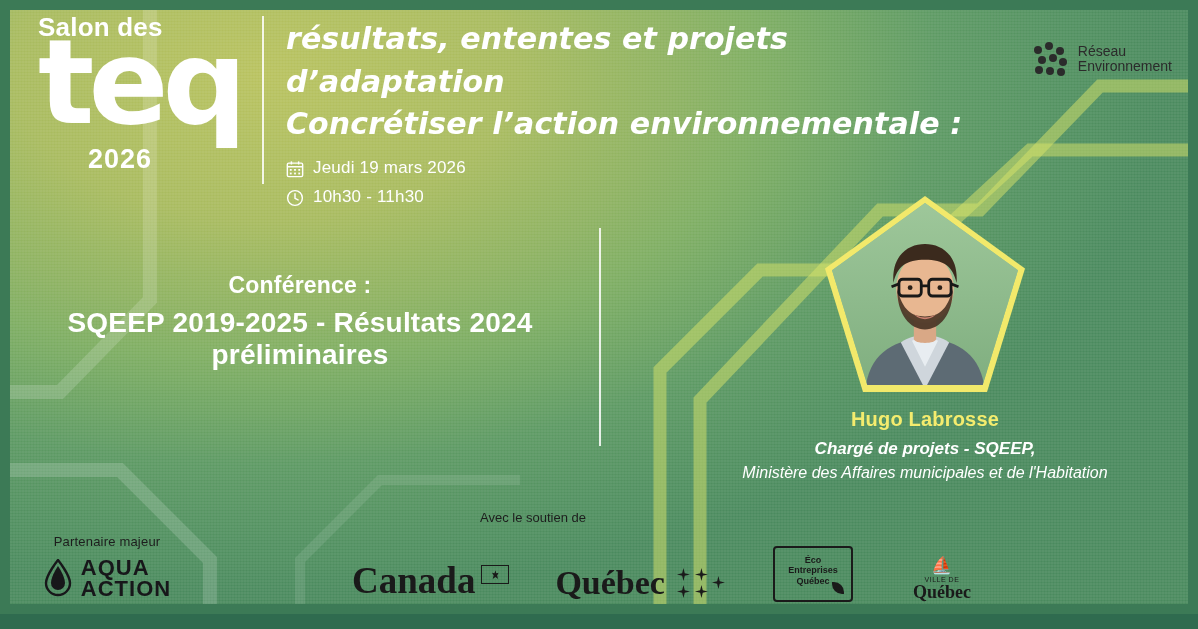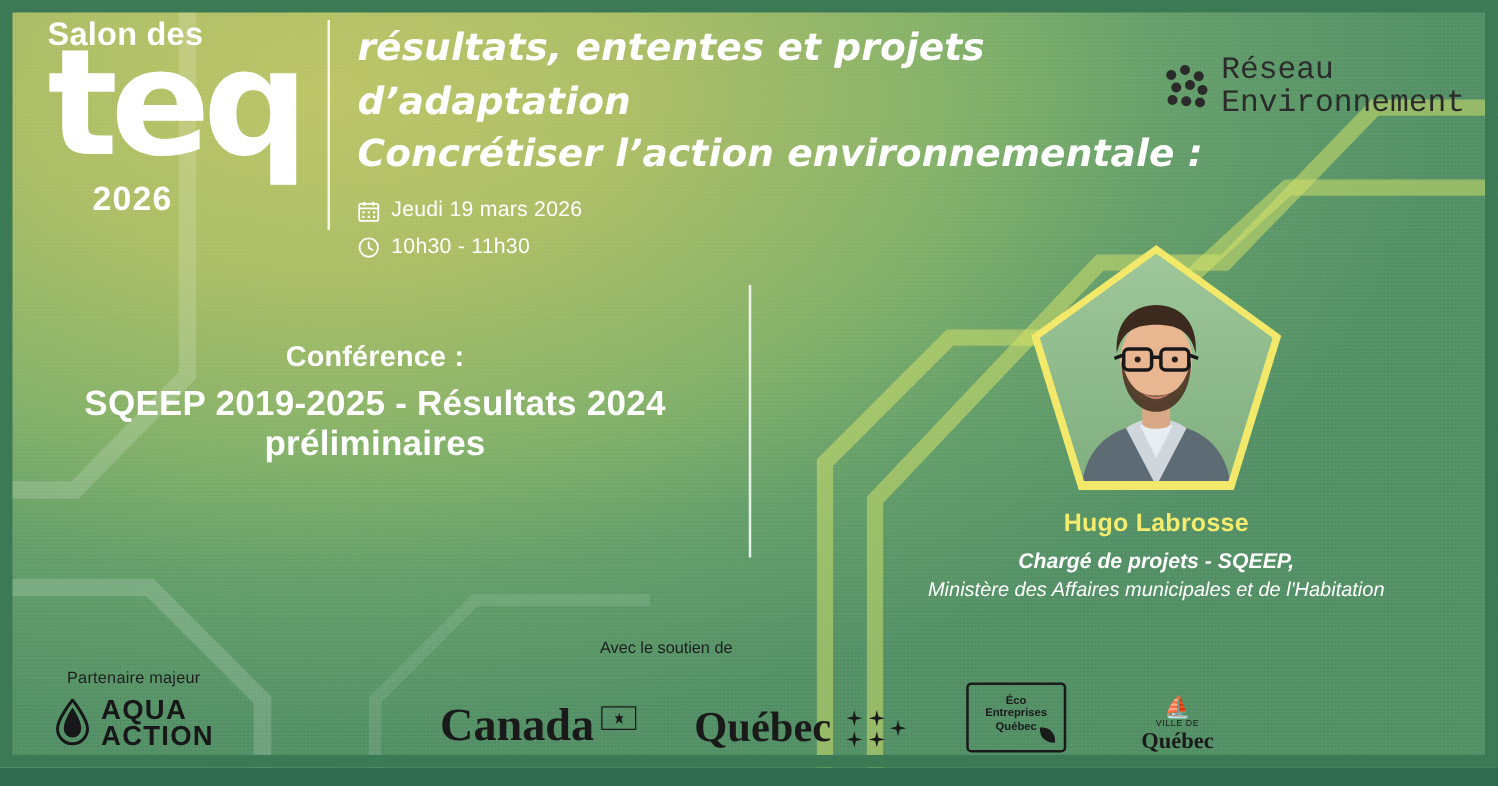--- a/index.html
+++ b/index.html
@@ -35,42 +35,42 @@
   }
   .logo-salon{
     font-size:26px;font-weight:bold;letter-spacing:.2px;line-height:1;
     font-family:"Liberation Sans", sans-serif;
   }
   .logo-teq-word{
     font-size:118px;font-weight:bold;line-height:.82;letter-spacing:-6px;
     margin-top:-6px;font-family:"DejaVu Sans", sans-serif;
   }
   .logo-year{
-    position:absolute;left:74px;top:144px;font-size:27px;font-weight:bold;letter-spacing:1px;
+    position:absolute;left:88px;top:144px;font-size:27px;font-weight:bold;letter-spacing:1px;
   }
   .divider-v{
     position:absolute;left:262px;top:16px;width:2px;height:168px;background:rgba(255,255,255,.85);
   }
   .title-block{position:absolute;left:286px;top:18px;width:700px;color:#fff;}
   .title-line{
     font-family:"DejaVu Sans", sans-serif;
     font-style:italic;font-weight:bold;font-size:30px;line-height:1.42;
     letter-spacing:.1px;
   }
   .meta{margin-top:12px;}
   .meta-row{display:flex;align-items:flex-end;gap:9px;margin-bottom:9px;color:#fff;}
   .meta-row .txt{font-size:17px;letter-spacing:.2px;}
   .ico{width:18px;height:18px;display:inline-block;flex:0 0 18px;}
 
   .brand-re{
     position:absolute;right:26px;top:42px;display:flex;align-items:center;gap:10px;color:#fff;
   }
   .brand-dots{width:34px;height:34px;position:relative;flex:0 0 34px;}
   .brand-dots i{position:absolute;width:8px;height:8px;border-radius:50%;background:#2b2b2b;display:block;}
-  .brand-txt{line-height:1.08;font-size:25px;color:#2b2b2b;font-weight:500;font-family:Liberation Mono, monospace;}
+  .brand-txt{line-height:1.08;font-size:14px;color:#2b2b2b;font-weight:500;}
   .brand-txt b{display:block;font-weight:500;}
 
   
   .conf{
     position:absolute;left:0;top:272px;width:600px;text-align:center;color:#fff;
   }
   .conf .l1{font-size:23px;font-weight:bold;letter-spacing:.2px;}
   .conf .l2{font-size:28px;font-weight:bold;margin-top:8px;letter-spacing:.2px;}
   .divider-mid{position:absolute;left:599px;top:228px;width:2px;height:218px;background:rgba(255,255,255,.85);}
 

